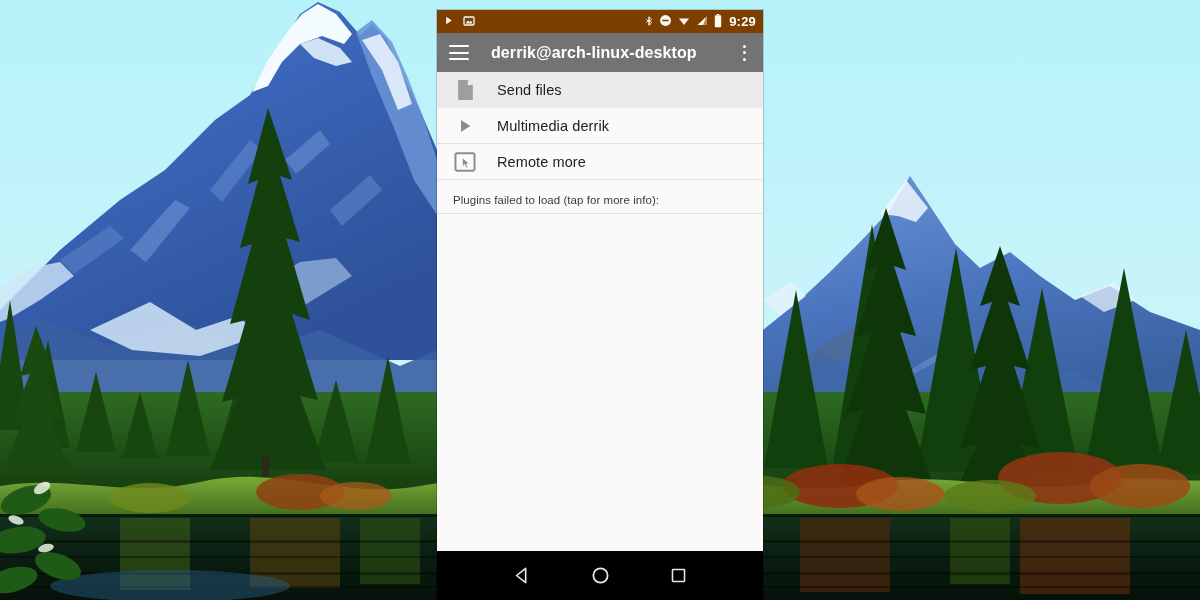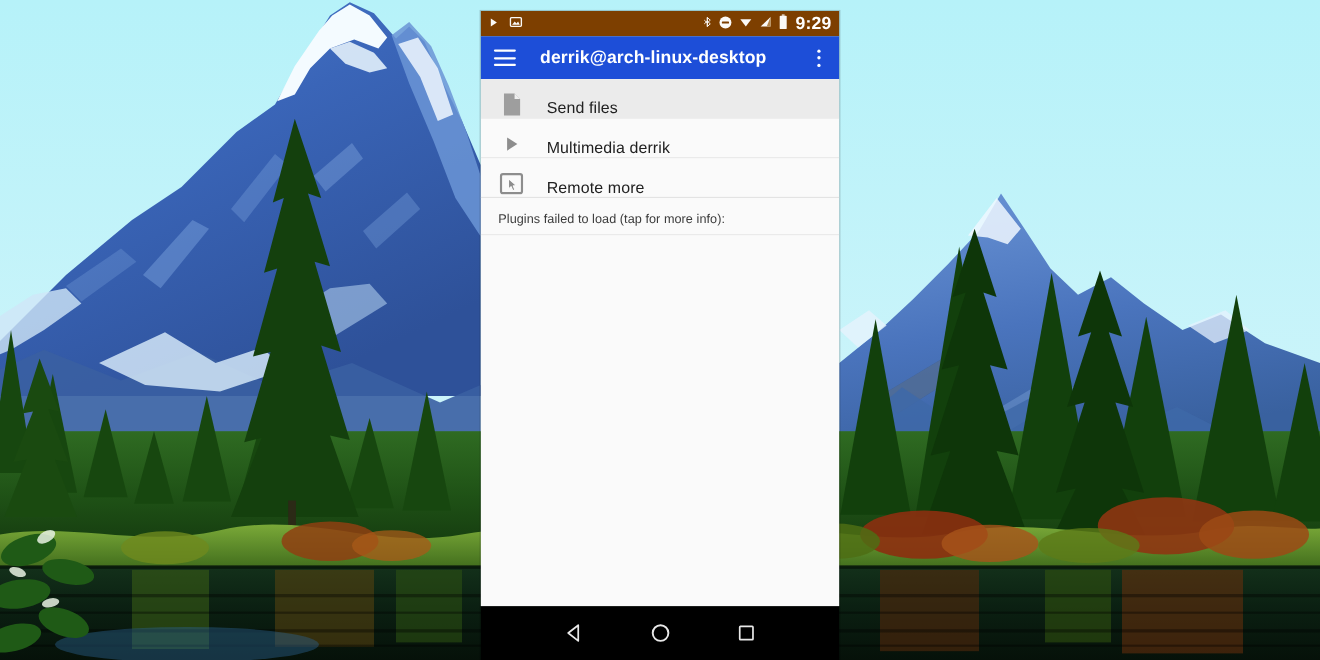--- a/index.html
+++ b/index.html
@@ -24,47 +24,47 @@
   
   .statusbar{
     height:23px;background:#7d3f00;color:#ffffff;
     display:flex;align-items:center;
     padding:0 7px 0 6px;box-sizing:border-box;
     font-size:11px;
   }
   .sb-left{display:flex;align-items:center;gap:9px;}
   .sb-right{margin-left:auto;display:flex;align-items:center;gap:5px;}
   .sb-ico{display:block;opacity:.97;}
-  .sb-clock{font-size:16px;font-weight:bold;letter-spacing:.2px;margin-left:2px;
+  .sb-clock{font-size:13px;font-weight:bold;letter-spacing:.2px;margin-left:2px;
             color:#ffffff;line-height:1;}
 
   
   .appbar{
-    height:39px;background:#1d4ed8;display:flex;align-items:center;
+    height:39px;background:#737373;display:flex;align-items:center;
     padding:0 10px 0 12px;box-sizing:border-box;
   }
   .hamburger{width:20px;height:15px;display:flex;flex-direction:column;
              justify-content:space-between;cursor:pointer;flex:0 0 auto;}
   .hamburger i{display:block;height:2px;background:#fff;border-radius:1px;}
   .appbar-title{
     color:#ffffff;font-size:16px;font-weight:bold;letter-spacing:.1px;
     margin-left:22px;white-space:nowrap;overflow:hidden;text-overflow:ellipsis;
     flex:1 1 auto;
   }
   .overflow{width:18px;height:18px;display:flex;flex-direction:column;
             align-items:center;justify-content:space-between;cursor:pointer;
             flex:0 0 auto;padding:1px 0;box-sizing:border-box;}
   .overflow i{display:block;width:3px;height:3px;border-radius:50%;background:#fff;}
 
   
   .content{background:#fafafa;height:479px;box-sizing:border-box;
            display:flex;flex-direction:column;}
 
   .plugin-row{
-    display:flex;align-items:flex-end;height:36px;padding:0 16px;
+    display:flex;align-items:center;height:36px;padding:0 16px;
     box-sizing:border-box;background:#fafafa;cursor:pointer;
     border-bottom:1px solid #e3e3e3;
   }
   .plugin-row.pressed{background:#ebebeb;border-bottom:1px solid #ebebeb;}
   .plugin-row .ico{width:24px;height:24px;flex:0 0 24px;display:flex;
                    align-items:center;justify-content:center;margin-right:20px;}
   .plugin-row .lbl{font-size:14.5px;color:#212121;letter-spacing:.1px;}
 
   .section-head{
     padding:14px 4px 7px 16px;font-size:11.5px;color:#3b3b3b;

